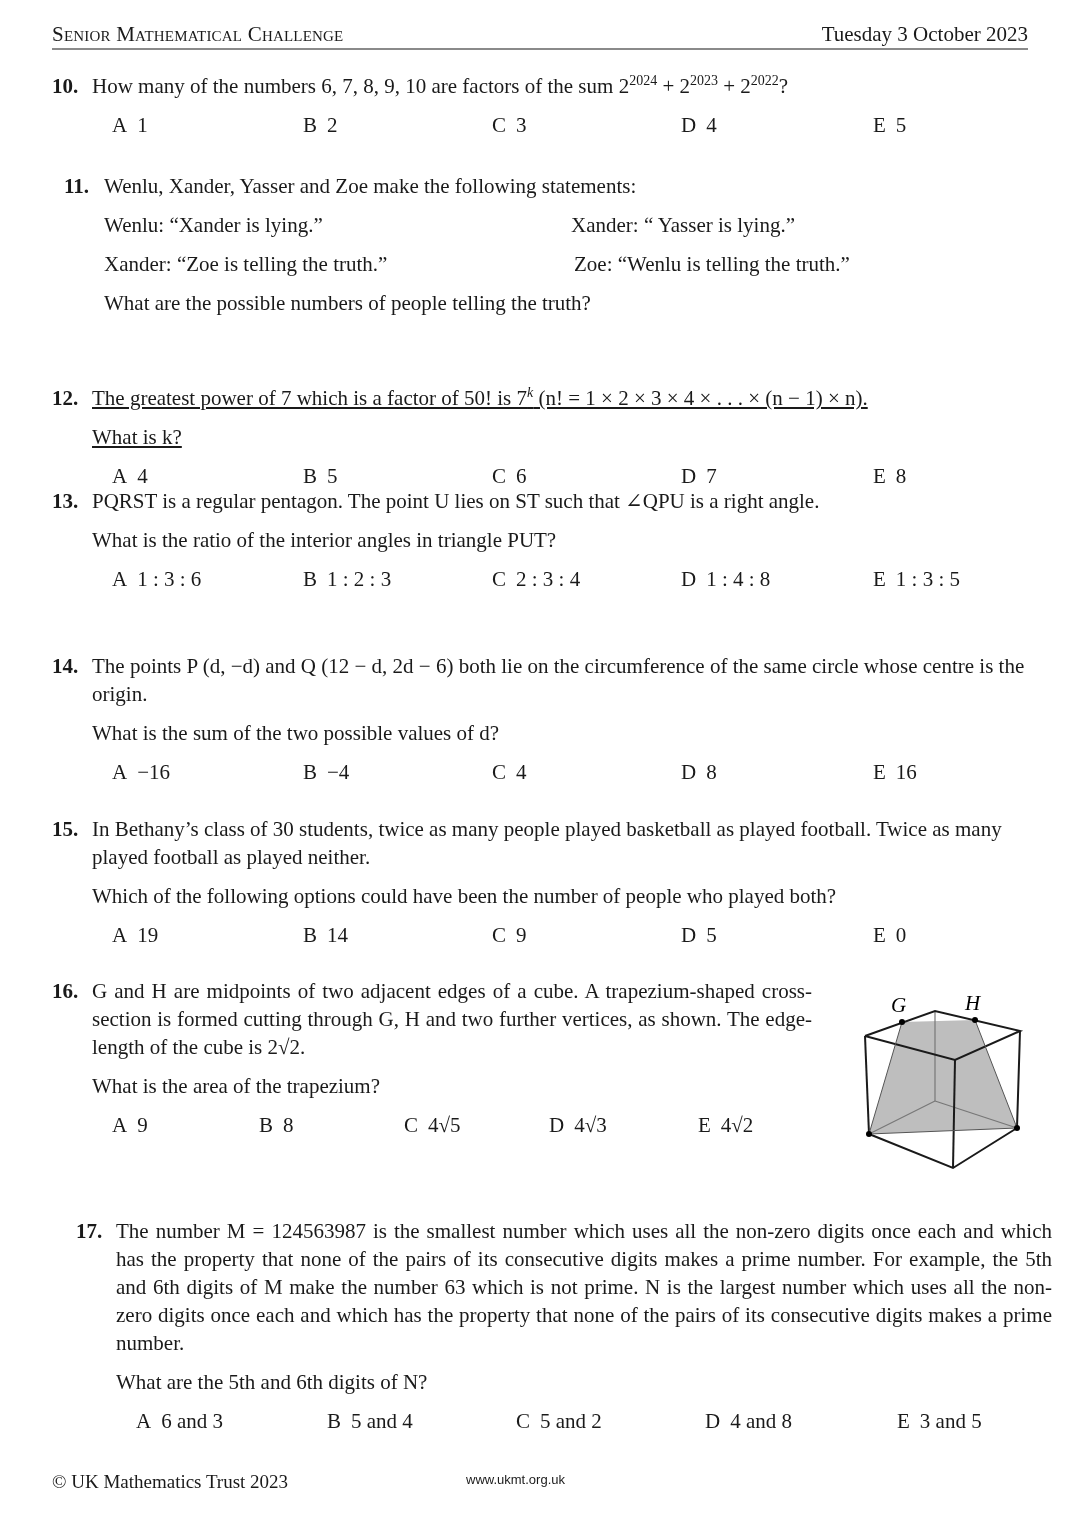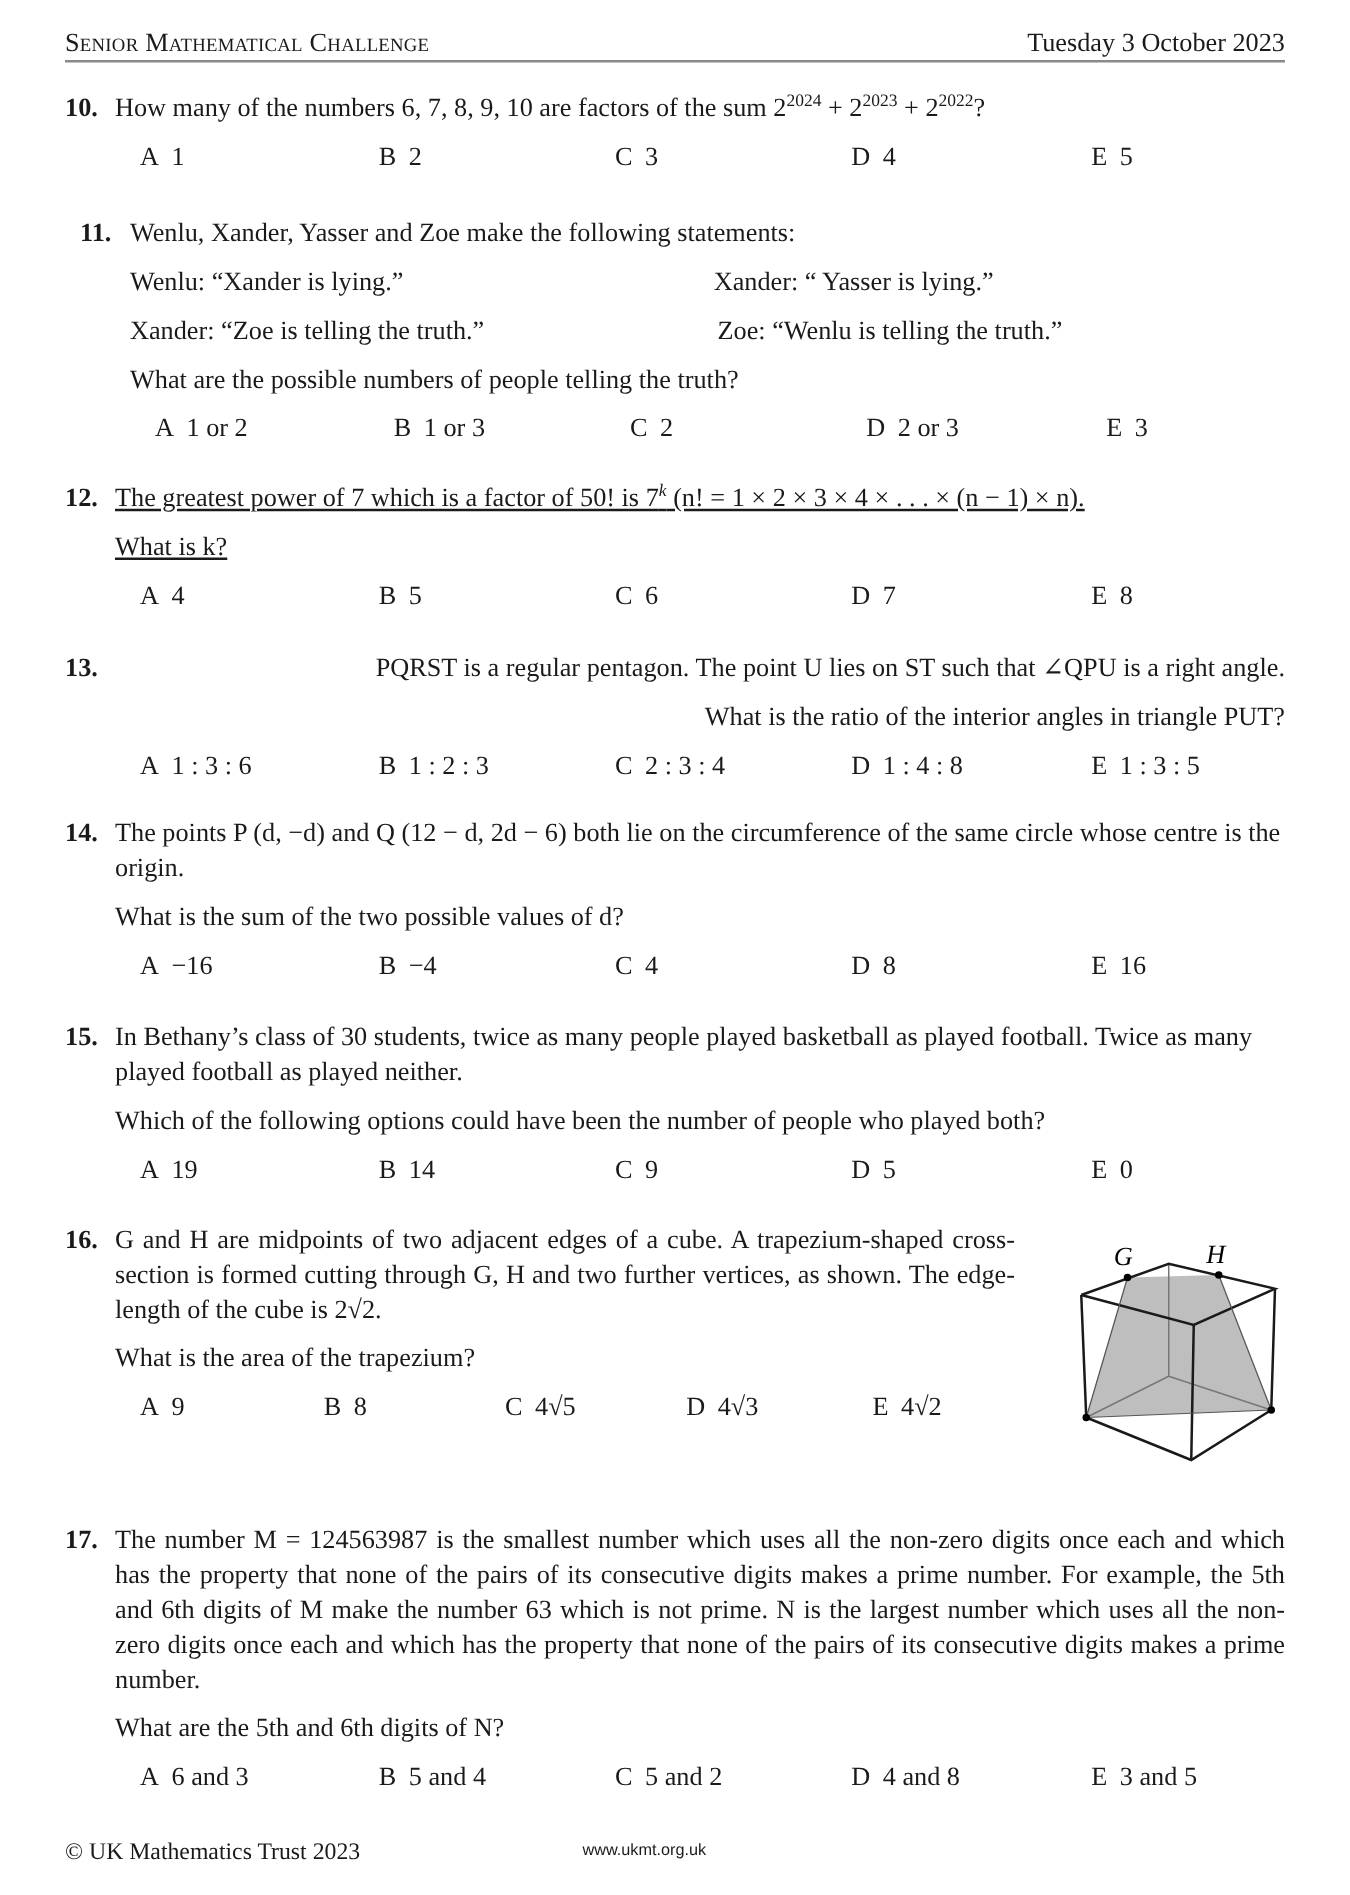--- a/index.html
+++ b/index.html
@@ -50,43 +50,36 @@
   <div class="text">Wenlu, Xander, Yasser and Zoe make the following statements:</div>
   <div class="stmt-row">
     <span style="left:0">Wenlu: “Xander is lying.”</span>
     <span style="left:467px">Xander: “ Yasser is lying.”</span>
   </div>
   <div class="stmt-row">
     <span style="left:0">Xander: “Zoe is telling the truth.”</span>
     <span style="left:470px">Zoe: “Wenlu is telling the truth.”</span>
   </div>
   <div class="sub">What are the possible numbers of people telling the truth?</div>
-  <div class="opts">
-    <span class="opt" style="left:60px"><span class="l">A</span><span>1 or 2</span></span>
-    <span class="opt" style="left:251px"><span class="l">B</span><span>1 or 3</span></span>
-    <span class="opt" style="left:440px"><span class="l">C</span><span>2</span></span>
-    <span class="opt" style="left:629px"><span class="l">D</span><span>2 or 3</span></span>
-    <span class="opt" style="left:821px"><span class="l">E</span><span>3</span></span>
-  </div>
 </div>
 
 <div class="q" style="top:384px;text-decoration:underline;">
   <span class="num">12.</span>
   <div class="text"><span>The greatest power of 7 which is a factor of 50! is 7</span><sup><i>k</i></sup><span>  (n! = 1 × 2 × 3 × 4 × . . . × (n − 1) × n).</span></div>
   <div class="sub">What is k?</div>
   <div class="opts">
     <span class="opt" style="left:60px"><span class="l">A</span><span>4</span></span>
     <span class="opt" style="left:251px"><span class="l">B</span><span>5</span></span>
     <span class="opt" style="left:440px"><span class="l">C</span><span>6</span></span>
     <span class="opt" style="left:629px"><span class="l">D</span><span>7</span></span>
     <span class="opt" style="left:821px"><span class="l">E</span><span>8</span></span>
   </div>
 </div>
 
-<div class="q" style="top:520px;text-align:right;">
+<div class="q" style="top:487px;">
   <span class="num">13.</span>
   <div class="text">PQRST is a regular pentagon. The point U lies on ST such that ∠QPU is a right angle.</div>
   <div class="sub">What is the ratio of the interior angles in triangle PUT?</div>
   <div class="opts">
     <span class="opt" style="left:60px"><span class="l">A</span><span>1 : 3 : 6</span></span>
     <span class="opt" style="left:251px"><span class="l">B</span><span>1 : 2 : 3</span></span>
     <span class="opt" style="left:440px"><span class="l">C</span><span>2 : 3 : 4</span></span>
     <span class="opt" style="left:629px"><span class="l">D</span><span>1 : 4 : 8</span></span>
     <span class="opt" style="left:821px"><span class="l">E</span><span>1 : 3 : 5</span></span>
   </div>
@@ -155,21 +148,21 @@
   <g fill="#000">
     <circle cx="47" cy="34" r="3"></circle>
     <circle cx="120" cy="32" r="3"></circle>
     <circle cx="14" cy="146" r="3"></circle>
     <circle cx="162" cy="140" r="3"></circle>
   </g>
   <text x="36" y="24" font-family="Liberation Serif, serif" font-style="italic" font-size="21">G</text>
   <text x="110" y="22" font-family="Liberation Serif, serif" font-style="italic" font-size="21">H</text>
 </svg>
 
-<div class="q" style="top:1217px;">
+<div class="q" style="top:1217px;margin-left:24px;">
   <span class="num">17.</span>
   <div class="text" style="text-align:justify;">The number M = 124563987 is the smallest number which uses all the non-zero digits once each and which has the property that none of the pairs of its consecutive digits makes a prime number. For example, the 5th and 6th digits of M make the number 63 which is not prime. N is the largest number which uses all the non-zero digits once each and which has the property that none of the pairs of its consecutive digits makes a prime number.</div>
   <div class="sub">What are the 5th and 6th digits of N?</div>
   <div class="opts">
     <span class="opt" style="left:60px"><span class="l">A</span><span>6 and 3</span></span>
     <span class="opt" style="left:251px"><span class="l">B</span><span>5 and 4</span></span>
     <span class="opt" style="left:440px"><span class="l">C</span><span>5 and 2</span></span>
     <span class="opt" style="left:629px"><span class="l">D</span><span>4 and 8</span></span>
     <span class="opt" style="left:821px"><span class="l">E</span><span>3 and 5</span></span>
   </div>

